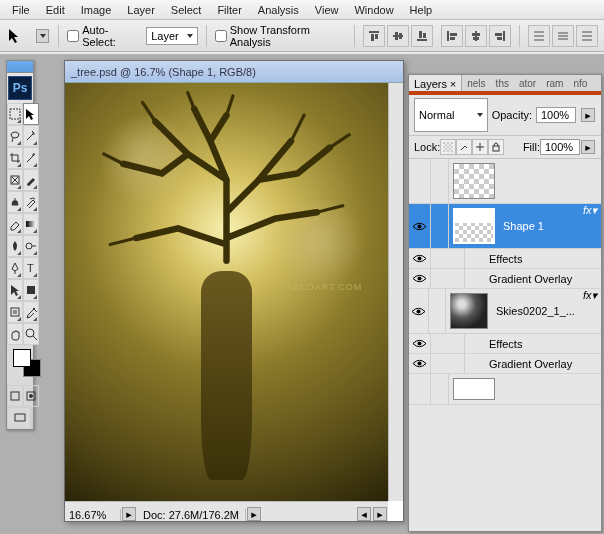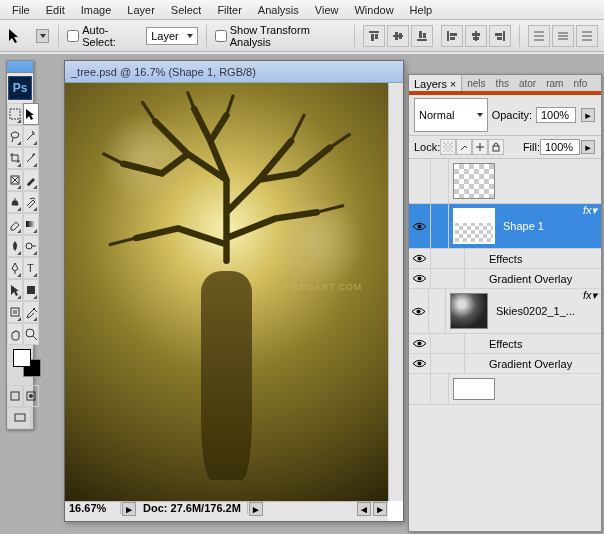--- a/index.html
+++ b/index.html
@@ -35,21 +35,21 @@
 
 .docwin { position: absolute; top: 6px; left: 64px; width: 340px; height: 462px; background: #fff; border: 1px solid #6c6c6c; box-shadow: 2px 2px 6px rgba(0,0,0,.3); }
 .titlebar { height: 22px; background: linear-gradient(#c7d8f0,#a8c2e8); display: flex; align-items: center; padding: 0 6px; border-bottom: 1px solid #8aa; color: #334; }
 .canvas { position: absolute; top: 22px; left: 0; right: 15px; bottom: 20px; background: #736a2a; overflow: hidden; }
 .treeimg { width: 100%; height: 100%; background: radial-gradient(circle at 50% 35%, #f8f0b0 0%, #d4c060 18%, #8a7a2a 45%, #5a4e18 75%, #2a2408 100%); position: relative; }
 .branches { position: absolute; inset: 0; }
 .trunk { position: absolute; left: 42%; top: 45%; width: 16%; height: 50%; background: linear-gradient(#6a5a20,#3a3008); border-radius: 40% 40% 20% 20% / 10% 10% 30% 30%; }
 .wm { position: absolute; bottom: 50%; right: 8%; color: #c8b870; font-size: 9px; letter-spacing: 1px; opacity: .7; }
 .cloud { position: absolute; width: 40%; height: 20%; background: radial-gradient(circle,#d0c080 10%,transparent 60%); opacity: .5; }
 .vscroll { position: absolute; top: 22px; right: 0; width: 15px; bottom: 20px; background: #e4e4e4; border-left: 1px solid #bbb; }
-.hscroll { position: absolute; left: 0; right: 15px; bottom: 0; height: 20px; background: #e4e4e4; border-top: 1px solid #bbb; display: flex; align-items: flex-start; font-weight: bold; }
+.hscroll { position: absolute; left: 0; right: 15px; bottom: 0; height: 20px; background: #e4e4e4; border-top: 1px solid #bbb; display: flex; align-items: flex-end; }
 .zoom { width: 56px; padding: 0 4px; border-right: 1px solid #bbb; }
 .docsize { padding: 0 6px; border-right: 1px solid #bbb; }
 .sbtn { width: 14px; height: 14px; background: #d4d4d4; border: 1px solid #999; margin: 0 1px; display: flex; align-items: center; justify-content: center; }
 
 .layers { position: absolute; top: 20px; right: 2px; width: 194px; bottom: 2px; background: #e6e6e6; border: 1px solid #888; box-shadow: 1px 1px 4px rgba(0,0,0,.3); z-index: 4; }
 .layers-tabs { height: 20px; display: flex; background: #d8d8d8; border-bottom: 4px solid #c2410c; }
 .ltab { padding: 3px 5px; font-size: 10px; color: #555; }
 .ltab.active { background: #e6e6e6; color: #000; border-right: 1px solid #aaa; }
 .layer-opts { padding: 3px 5px; display: flex; align-items: center; gap: 4px; border-bottom: 1px solid #c4c4c4; }
 .blend { flex: 1; border: 1px solid #9a9a9a; background: #fff; height: 34px; display: flex; align-items: center; justify-content: space-between; padding: 0 4px; }

